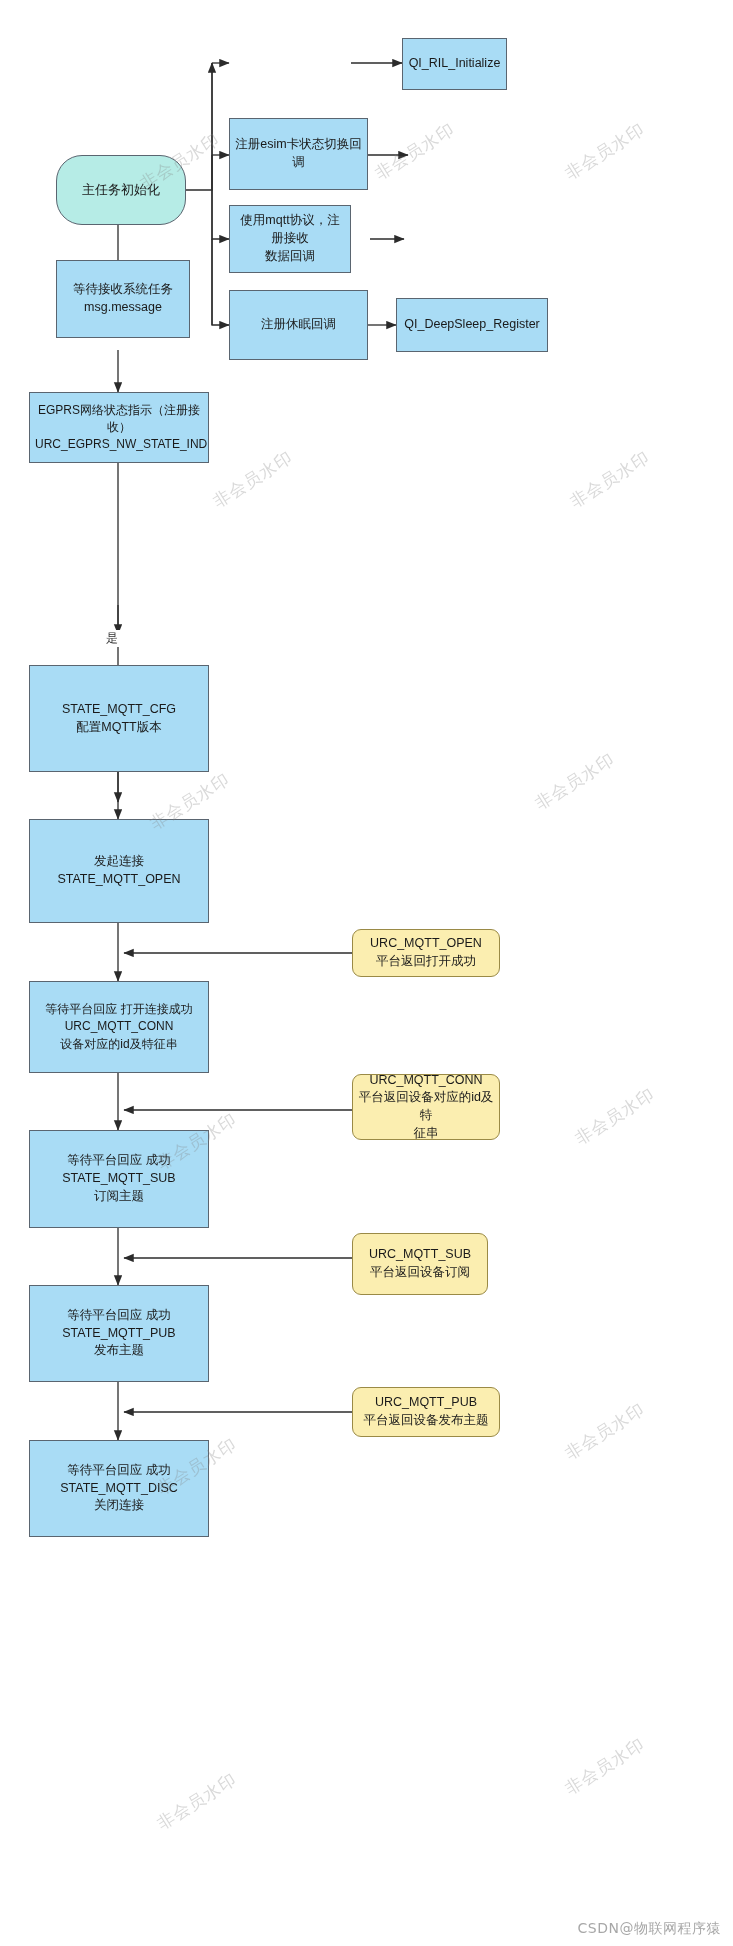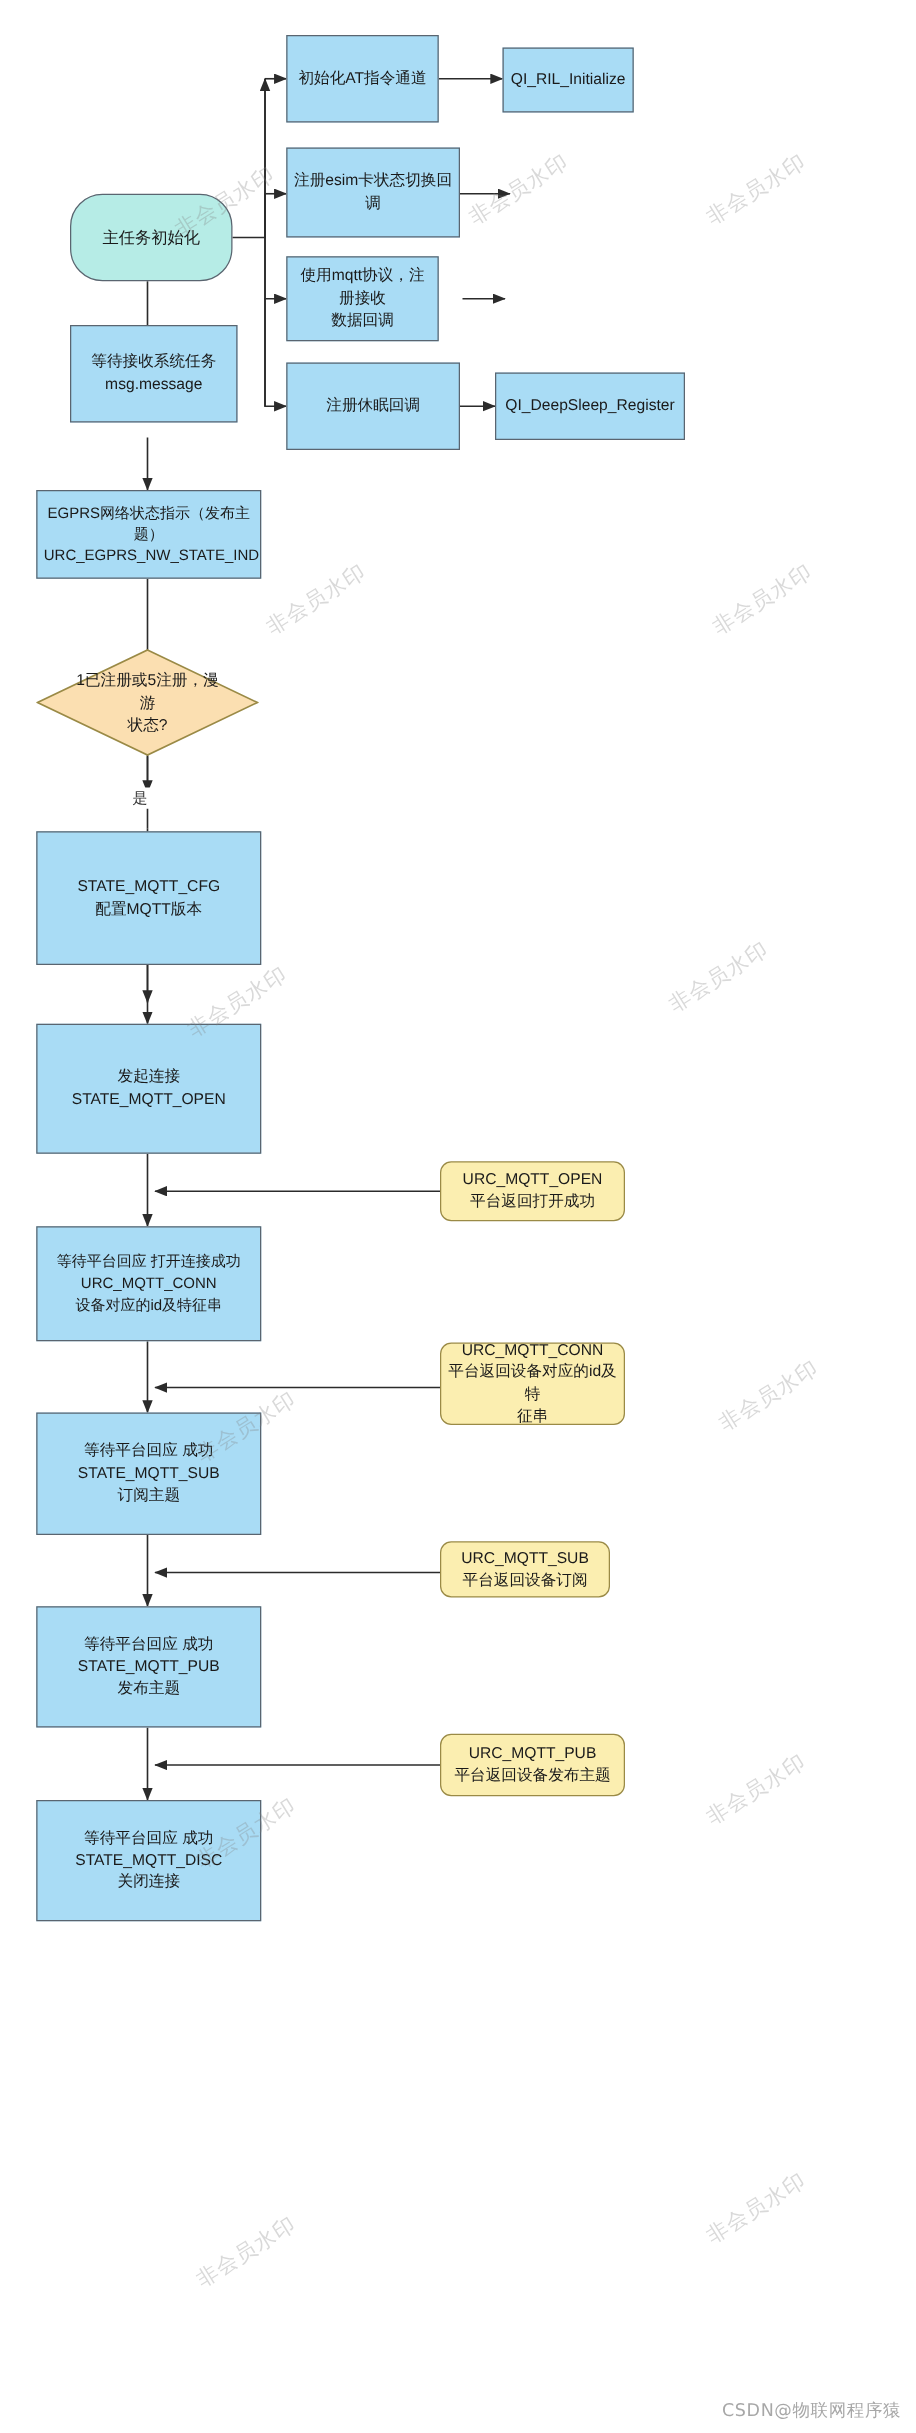--- a/index.html
+++ b/index.html
@@ -148,23 +148,20 @@
       <path d="M118,1382 L118,1440" marker-end="url(#arr)"></path>
 
       <path d="M352,1412 L124,1412" marker-end="url(#arr)"></path>
     </g>
   </svg>
 
   <div class="node term" style="left:56px; top:155px; width:130px; height:70px;">
     <span class="txt">主任务初始化</span>
   </div>
 
-  <div class="node proc" style="left:229px; top:28px; width:122px; height:70px;">
-    <span class="txt">初始化AT指令通道</span>
-  </div>
 
   <div class="node proc" style="left:402px; top:38px; width:105px; height:52px;">
     <span class="txt">QI_RIL_Initialize</span>
   </div>
 
   <div class="node proc" style="left:229px; top:118px; width:139px; height:72px;">
     <span class="txt">注册esim卡状态切换回调</span>
   </div>
 
 
@@ -181,31 +178,24 @@
   <div class="node proc" style="left:396px; top:298px; width:152px; height:54px;">
     <span class="txt">QI_DeepSleep_Register</span>
   </div>
 
   <div class="node proc" style="left:56px; top:260px; width:134px; height:78px;text-align:center;">
     <span class="txt">等待接收系统任务
 msg.message</span>
   </div>
 
   <div class="node proc" style="left:29px; top:392px; width:180px; height:71px; font-size:12px;">
-    <span class="txt">EGPRS网络状态指示（发布主题）
+    <span class="txt">EGPRS网络状态指示（注册接收）
 URC_EGPRS_NW_STATE_IND</span>
   </div>
 
-  <div class="dec-wrap" style="left:29px; top:519px; width:178px; height:86px;">
-    <svg class="dec-svg" viewBox="0 0 178 86" preserveAspectRatio="none">
-      <polygon points="89,1 177,43 89,85 1,43" fill="#fbdfb1" stroke="#9a8a46" stroke-width="1.3"></polygon>
-    </svg>
-    <div class="dec-label">1已注册或5注册，漫游
-状态?</div>
-  </div>
 
   <div class="edge-label" style="left:104px; top:630px;">是</div>
 
   <div class="node proc" style="left:29px; top:665px; width:180px; height:107px;">
     <span class="txt">STATE_MQTT_CFG
 配置MQTT版本</span>
   </div>
 
   <div class="node proc" style="left:29px; top:819px; width:180px; height:104px;">
     <span class="txt">发起连接
@@ -228,21 +218,21 @@
 平台返回设备对应的id及特
 征串</span>
   </div>
 
   <div class="node proc" style="left:29px; top:1130px; width:180px; height:98px;">
     <span class="txt">等待平台回应 成功
 STATE_MQTT_SUB
 订阅主题</span>
   </div>
 
-  <div class="node urc" style="left:352px; top:1233px; width:136px; height:45px;">
+  <div class="node urc" style="left:352px; top:1233px; width:136px; height:62px;">
     <span class="txt">URC_MQTT_SUB
 平台返回设备订阅</span>
   </div>
 
   <div class="node proc" style="left:29px; top:1285px; width:180px; height:97px;">
     <span class="txt">等待平台回应 成功
 STATE_MQTT_PUB
 发布主题</span>
   </div>
 

